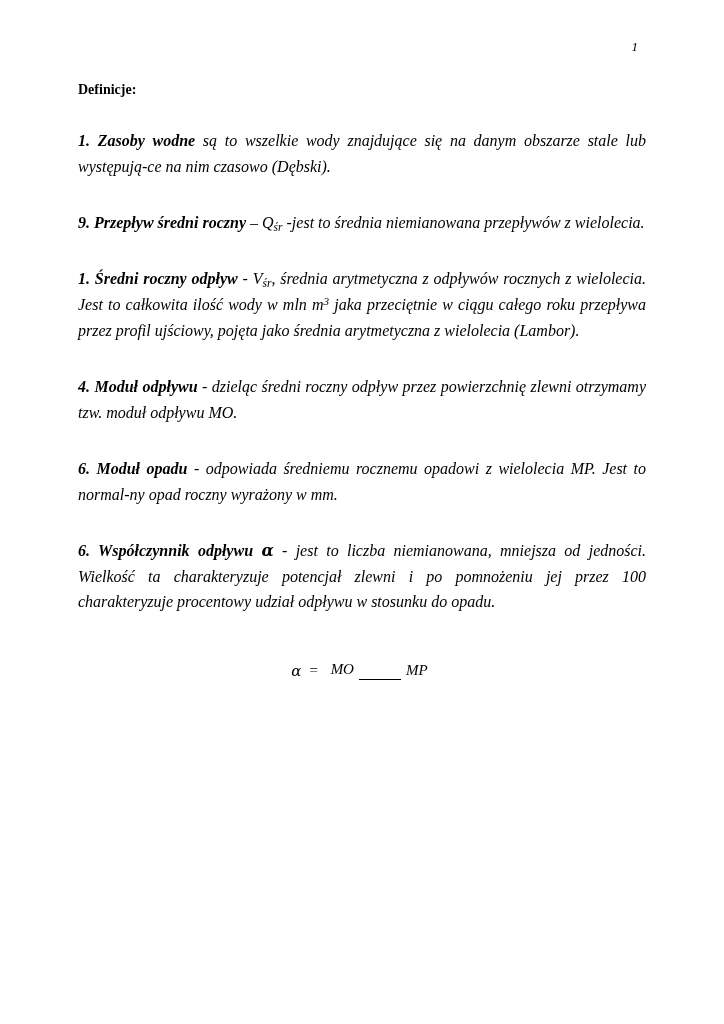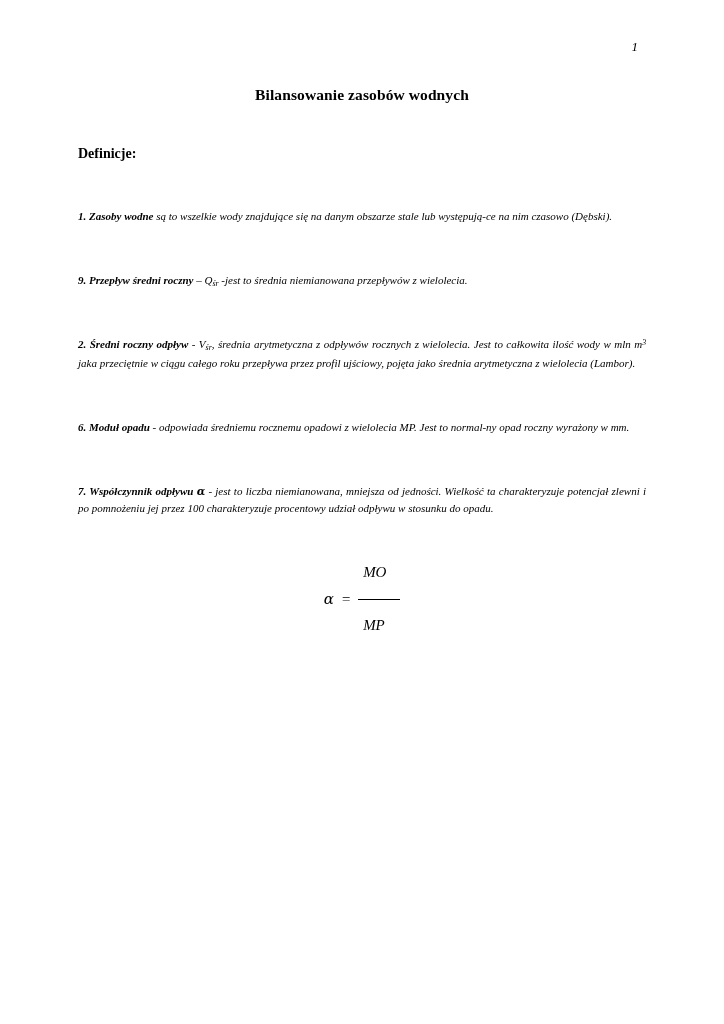--- a/index.html
+++ b/index.html
@@ -35,24 +35,24 @@
     font-size: 15.5px;
     margin: 46px 0 0 0;
     letter-spacing: 0.1px;
   }
   .section-label {
     font-weight: bold;
     font-size: 14px;
     margin-top: 42px;
   }
   .para {
-    font-size: 11px;
+    font-size: 16px;
     line-height: 1.62;
     text-align: justify;
-    margin-top: 46px;
+    margin-top: 30px;
     font-style: italic;
   }
   .para .lead {
     font-weight: bold;
     font-style: italic;
   }
   sub {
     font-size: 0.72em;
     vertical-align: -0.22em;
   }
@@ -66,25 +66,24 @@
     font-style: italic;
     font-size: 15px;
   }
   .formula .eq-wrap {
     display: inline-flex;
     align-items: center;
     gap: 7px;
   }
   .frac {
     display: inline-flex;
-    flex-direction: column;
-    align-items: flex-start;
+    flex-direction: row;
+    align-items: flex-end;
     vertical-align: middle;
     line-height: 1.18;
-    gap: 16px;
   }
   .frac .num {
     padding: 0 5px 1px 5px;
   }
   .frac .bar {
     width: 100%;
     min-width: 42px;
     height: 1px;
     background: #000;
   }
@@ -95,43 +94,45 @@
     font-family: "DejaVu Serif", "Liberation Serif", serif;
   }
 </style>
 </head>
 <body>
 
 <div class="page">
 
   <div class="page-number">1</div>
 
-  <h1 class="doc-title">Bilansowanie zasobów wodnych</h1>
 
   <div class="section-label">Definicje:</div>
 
   <p class="para">
     <span class="lead">1. Zasoby wodne</span><span>  są to wszelkie wody znajdujące się na danym obszarze stale lub występują-ce na nim czasowo    (Dębski).</span>
   </p>
 
   <p class="para">
     <span class="lead">9. Przepływ średni roczny</span><span> – Q</span><sub>śr</sub><span> -jest to średnia niemianowana przepływów z wielolecia.</span>
   </p>
 
   <p class="para">
-    <span class="lead">2. Średni roczny odpływ</span><span> - V</span><sub>śr</sub><span>, średnia arytmetyczna z odpływów rocznych z wielolecia. Jest to całkowita ilość  wody w mln m</span><sup>3</sup><span> jaka przeciętnie w ciągu całego roku przepływa przez profil ujściowy, pojęta jako średnia  arytmetyczna z wielolecia (Lambor).</span>
+    <span class="lead">1. Średni roczny odpływ</span><span> - V</span><sub>śr</sub><span>, średnia arytmetyczna z odpływów rocznych z wielolecia. Jest to całkowita ilość  wody w mln m</span><sup>3</sup><span> jaka przeciętnie w ciągu całego roku przepływa przez profil ujściowy, pojęta jako średnia  arytmetyczna z wielolecia (Lambor).</span>
   </p>
 
+  <p class="para">
+    <span class="lead">4. Moduł odpływu</span><span> - dzieląc średni roczny odpływ przez powierzchnię zlewni otrzymamy tzw. moduł odpływu MO.</span>
+  </p>
 
   <p class="para">
     <span class="lead">6. Moduł opadu</span><span> - odpowiada średniemu rocznemu opadowi z wielolecia MP. Jest to normal-ny opad roczny wyrażony w mm.</span>
   </p>
 
   <p class="para">
-    <span class="lead">7. Współczynnik odpływu </span><span class="lead greek">α</span><span> - jest to liczba niemianowana, mniejsza od jedności. Wielkość ta charakteryzuje potencjał zlewni i po pomnożeniu jej przez 100 charakteryzuje procentowy udział odpływu w stosunku do opadu.</span>
+    <span class="lead">6. Współczynnik odpływu </span><span class="lead greek">α</span><span> - jest to liczba niemianowana, mniejsza od jedności. Wielkość ta charakteryzuje potencjał zlewni i po pomnożeniu jej przez 100 charakteryzuje procentowy udział odpływu w stosunku do opadu.</span>
   </p>
 
   <div class="formula">
     <span class="eq-wrap">
       <span class="greek">α</span>
       <span>=</span>
       <span class="frac">
         <span class="num">MO</span>
         <span class="bar"></span>
         <span class="den">MP</span>

